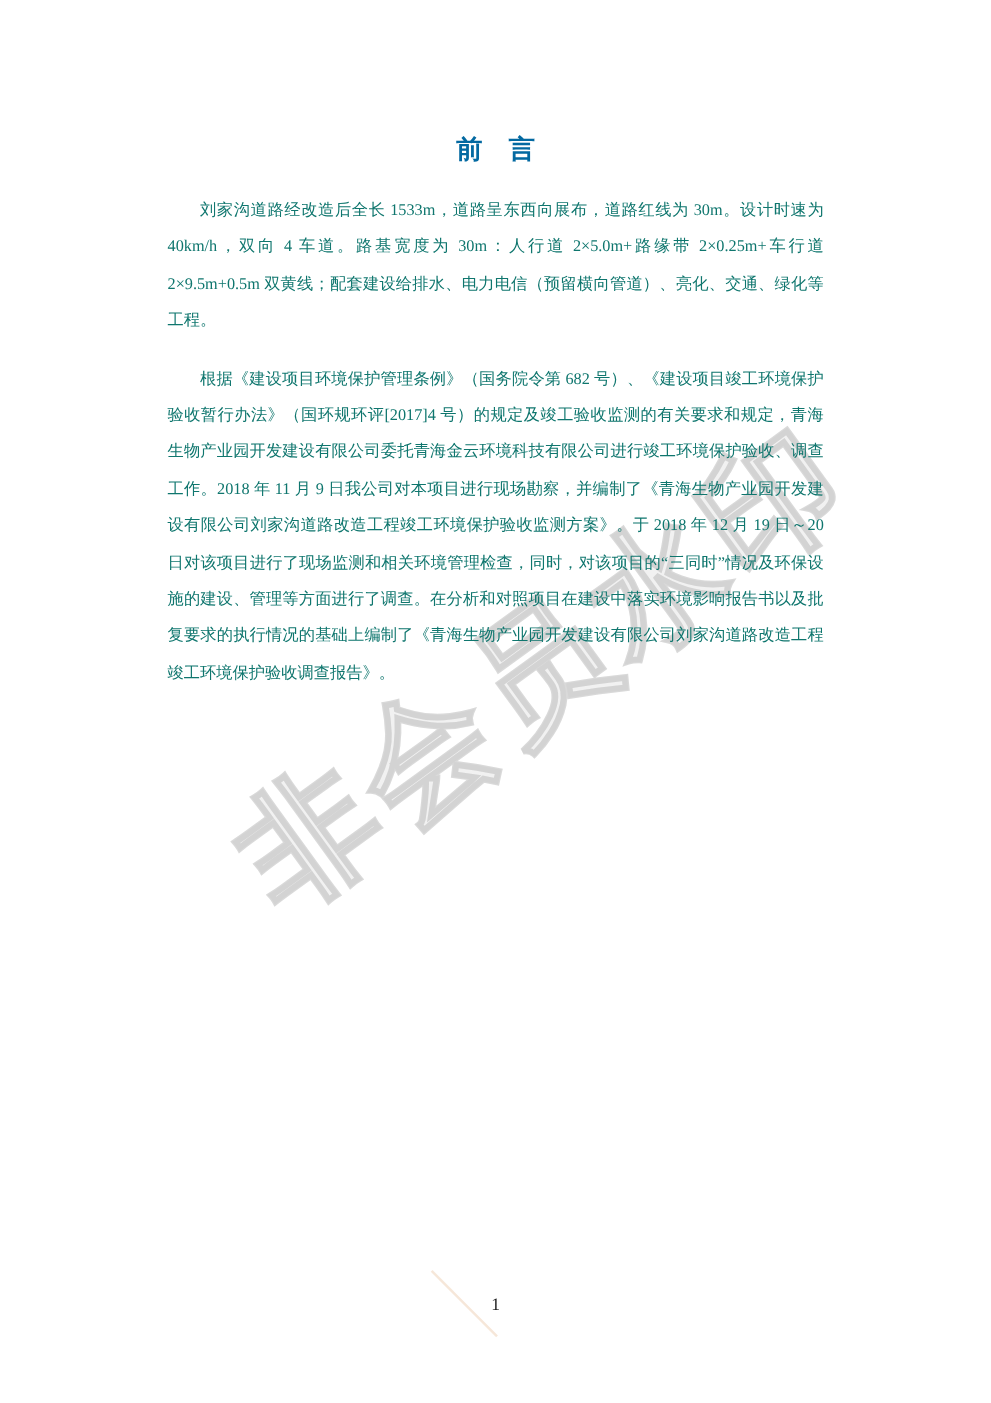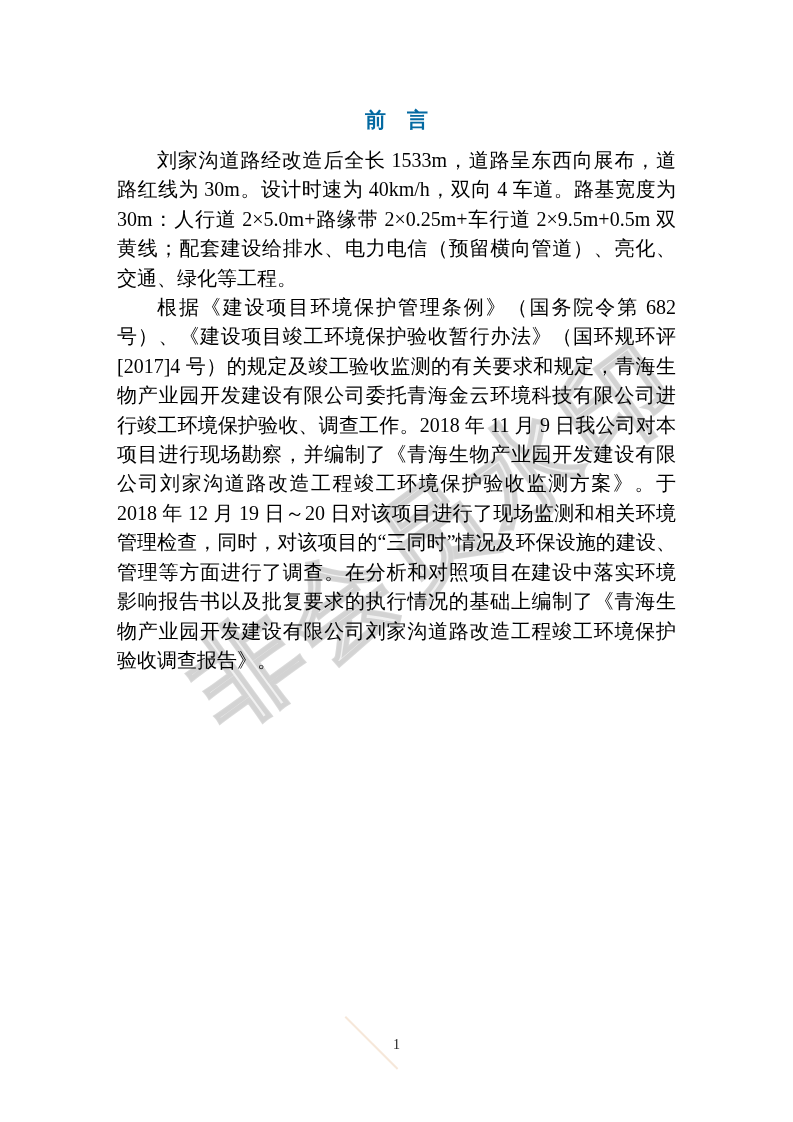--- a/index.html
+++ b/index.html
@@ -55,26 +55,26 @@
   .doc-title {
     margin: 0 0 10px 0;
     text-align: center;
     font-family: "Liberation Sans", "DejaVu Sans", sans-serif;
     font-weight: bold;
     font-size: 21px;
     line-height: 32px;
     color: #0369a1;
   }
   .para {
-    margin: 0;
-    font-size: 20px;
+    margin: 17px;
+    font-size: 13px;
     line-height: 29.4px;
     text-align: justify;
     text-indent: 2em;
-    color: #000000;
+    color: #0f766e;
   }
   .page-number {
     position: absolute;
     left: 0;
     top: 1036px;
     width: 100%;
     text-align: center;
     font-size: 14px;
     line-height: 18px;
     color: #222;

